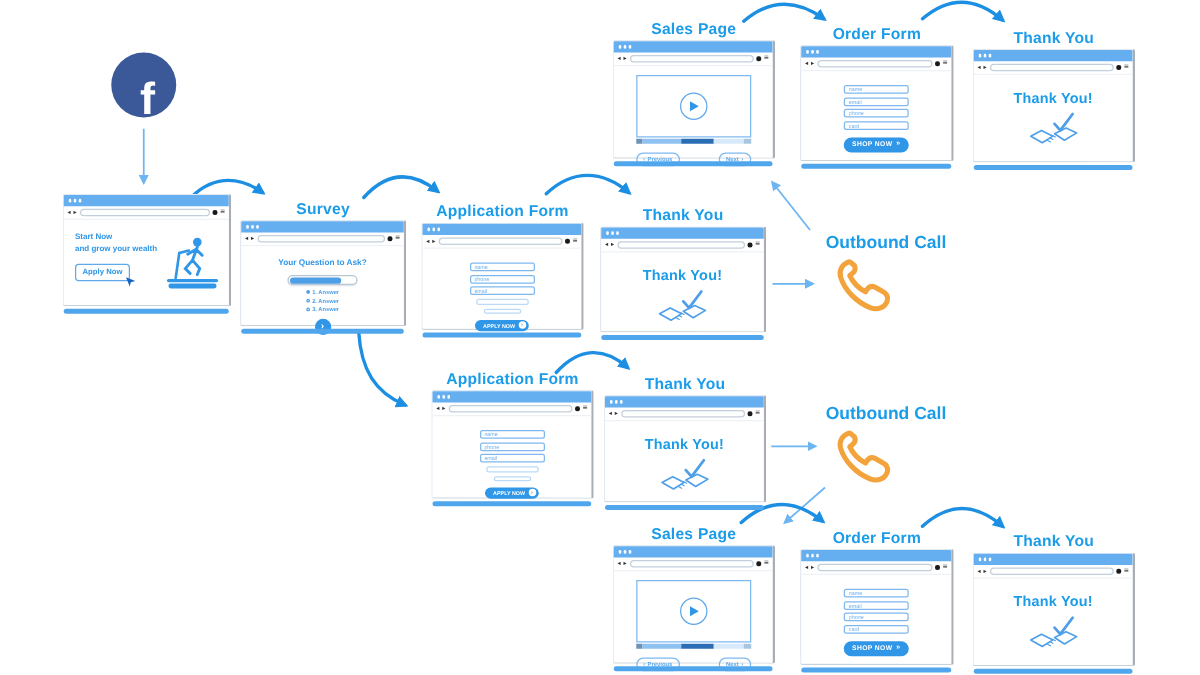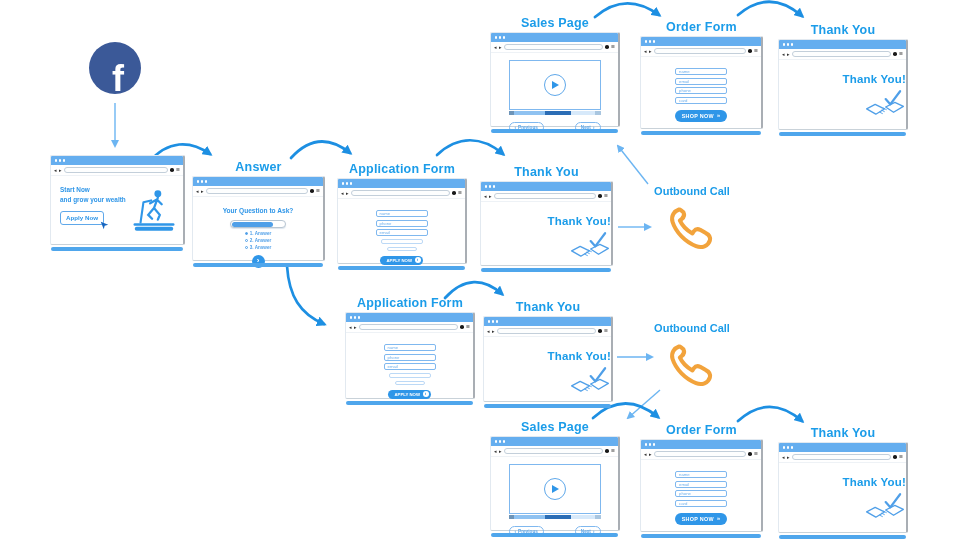--- a/index.html
+++ b/index.html
@@ -56,21 +56,21 @@
   .apply-pill{margin-top:2px;background:#2F96E8;color:#fff;border-radius:7px;font-size:4.3px;
               font-weight:bold;padding:1.5px 2px 1.5px 6px;display:flex;align-items:center;gap:2.5px;}
   .pill-circ{width:6px;height:6px;background:#fff;color:#2F96E8;border-radius:50%;font-size:4.5px;
              line-height:5.8px;text-align:center;font-weight:bold;}
   .shop-btn{margin-top:4px;background:#2F96E8;color:#fff;border-radius:8px;font-size:5.4px;
             font-weight:bold;padding:3px 7px;display:flex;align-items:center;gap:3px;
             letter-spacing:.3px;}
   .shop-btn .chev{font-size:5.5px;line-height:1;}
 
   
-  .ty-body{text-align:right;padding-top:13px;}
+  .ty-body{text-align:center;padding-top:13px;}
   .ty-msg{font-size:11.5px;font-weight:bold;color:#1B9CE9;letter-spacing:.2px;}
   .handshake{width:42px;height:36px;margin-top:2px;}
 
   
   .sales-body{display:flex;flex-direction:column;align-items:center;padding-top:7px;}
   .video{width:92px;height:50px;border:1px solid #7FB8EF;display:flex;align-items:center;
          justify-content:center;box-sizing:border-box;}
   .play-circle{width:22px;height:22px;border:1.3px solid #5FA8EA;border-radius:50%;display:flex;
                align-items:center;justify-content:center;box-sizing:border-box;}
   .play-tri{width:0;height:0;border-left:7px solid #2F96E8;border-top:4.5px solid transparent;
@@ -84,21 +84,21 @@
   .seg.cap2{width:6%;background:#a9c6e0;}
   .sp-btns{width:92px;display:flex;justify-content:space-between;margin-top:7px;}
   .sp-btn{border:.8px solid #7FB8EF;border-radius:7px;color:#5FA8EA;font-size:4.7px;
           font-weight:bold;padding:2px 5px;display:flex;gap:2px;align-items:center;}
 
   
   .fb{position:absolute;left:89px;top:42px;width:52px;height:52px;border-radius:50%;
       background:#3B5998;color:#fff;font-weight:bold;font-size:36px;display:flex;
       align-items:flex-end;justify-content:center;overflow:hidden;}
   .fb span{transform:translate(3px,6px);}
-  .call-label{position:absolute;width:130px;text-align:center;font-weight:bold;font-size:11px;
+  .call-label{position:absolute;width:130px;text-align:right;font-weight:bold;font-size:14px;
               color:#1B9CE9;white-space:nowrap;}
   .phone{position:absolute;width:52px;height:52px;}
   .hidden-defs{position:absolute;width:0;height:0;overflow:hidden;}
 </style>
 </head>
 <body>
 
 <svg class="hidden-defs" aria-hidden="true">
   <defs>
     <symbol id="sym-handshake" viewBox="0 0 64 52">
@@ -184,21 +184,21 @@
         </div>
         <svg class="treadmill">
             <use href="#sym-treadmill"></use>
           </svg>
       </div>
       <div class="shelf"></div>
     </div>
   </div>
 
   <div class="node" style="left:192px;top:160px;width:133px;">
-    <div class="node-label">Answer</div>
+    <div class="node-label">Survey</div>
     <div class="win" style="height:85px;">
       <div class="titlebar">
           <span class="dot"></span>
           <span class="dot"></span>
           <span class="dot"></span>
         </div>
       <div class="toolbar">
         <span class="nav">◂ ▸</span>
         <span class="url"></span>
         <span class="circ-ic"></span>

